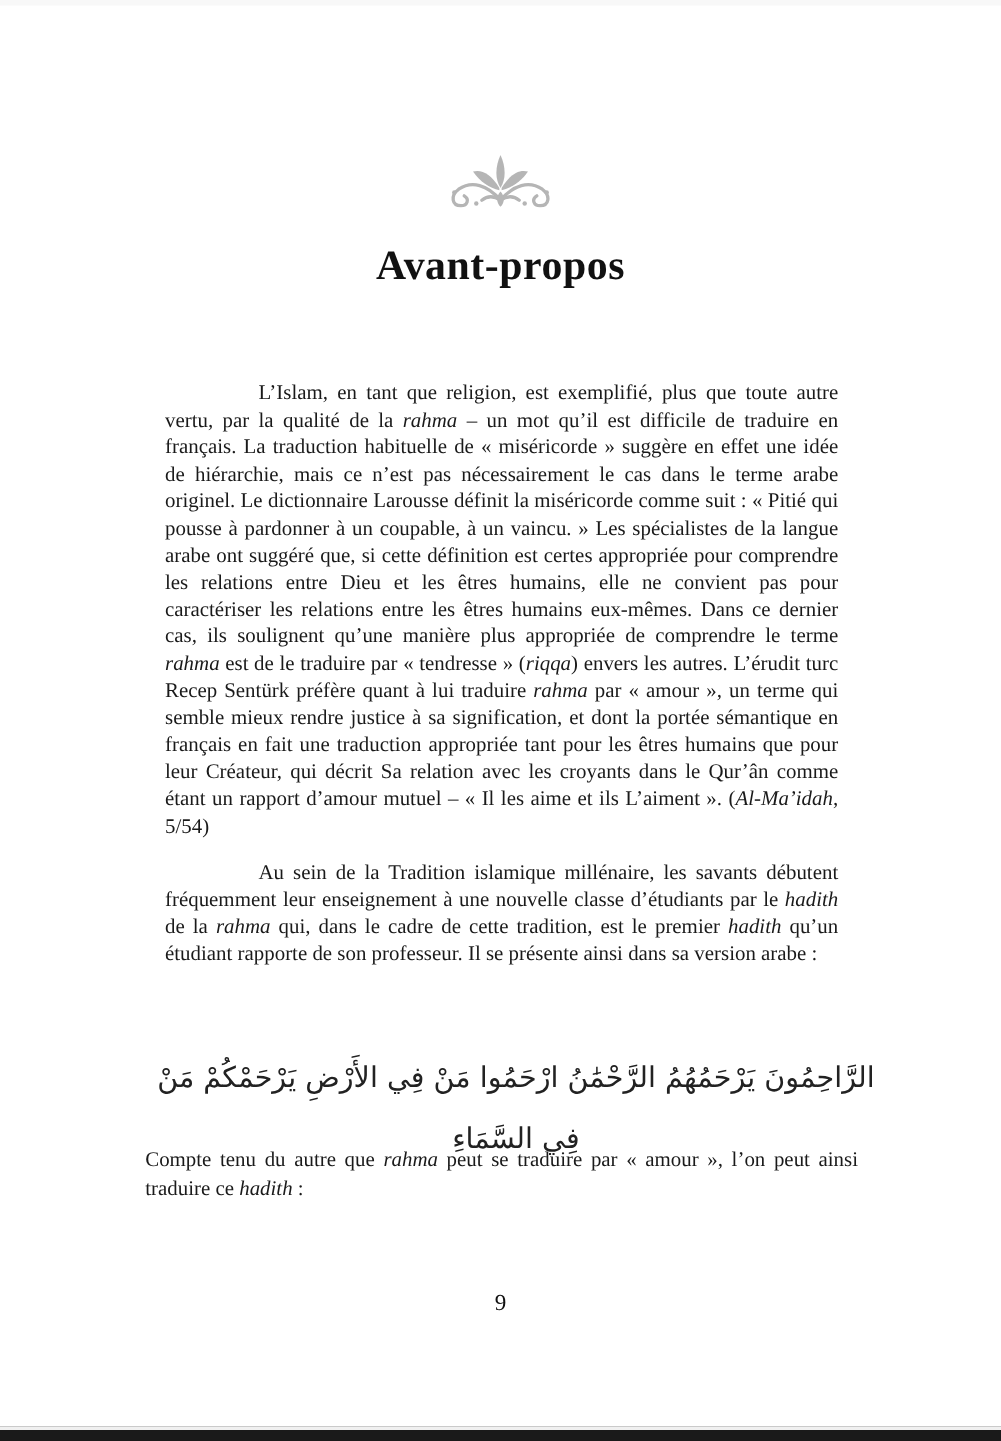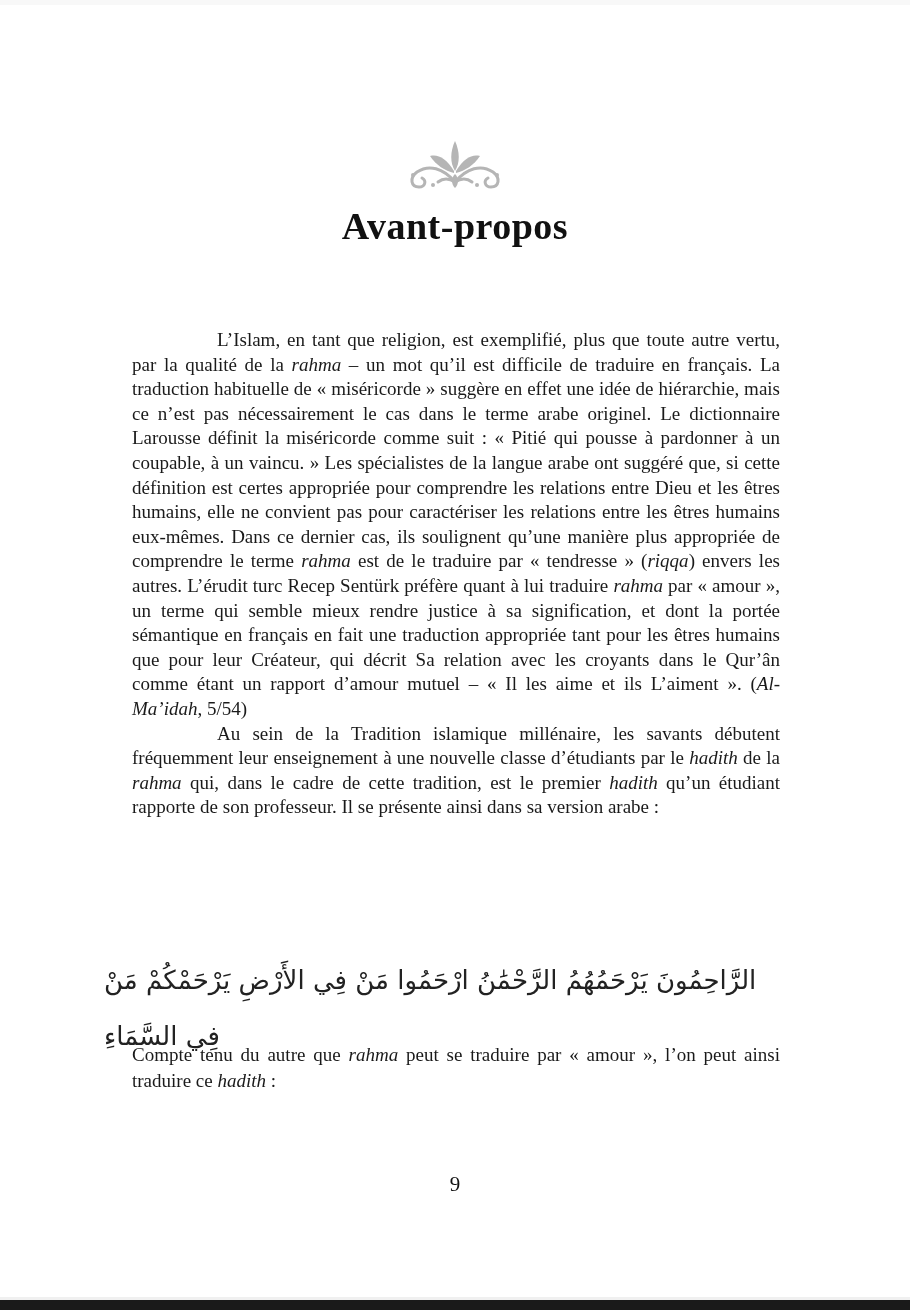--- a/index.html
+++ b/index.html
@@ -24,53 +24,53 @@
   }
   .ornament {
     position: absolute;
     top: 138px;
     left: 0;
     width: 100%;
     text-align: center;
   }
   .title {
     position: absolute;
-    top: 204px;
+    top: 220px;
     left: 0;
     width: 100%;
     margin: 0;
     text-align: center;
     font-size: 38px;
     font-weight: bold;
     letter-spacing: 0.5px;
     color: #111111;
   }
   .body-text {
     position: absolute;
     top: 328px;
     left: 132px;
     width: 648px;
     font-size: 19px;
     line-height: 24.6px;
     text-align: justify;
     text-justify: inter-word;
   }
   .para {
-    margin: 0;
+    margin: 18px;
     padding: 0;
   }
   .para.indent {
     text-indent: 85px;
   }
   .arabic {
     position: absolute;
     top: 952px;
-    left: 104px;
+    left: 124px;
     width: 690px;
-    text-align: left;
+    text-align: center;
     direction: rtl;
     font-family: "DejaVu Sans", sans-serif;
     font-size: 26px;
     line-height: 56px;
     color: #222222;
   }
   .closing {
     position: absolute;
     top: 1042px;
     left: 132px;

